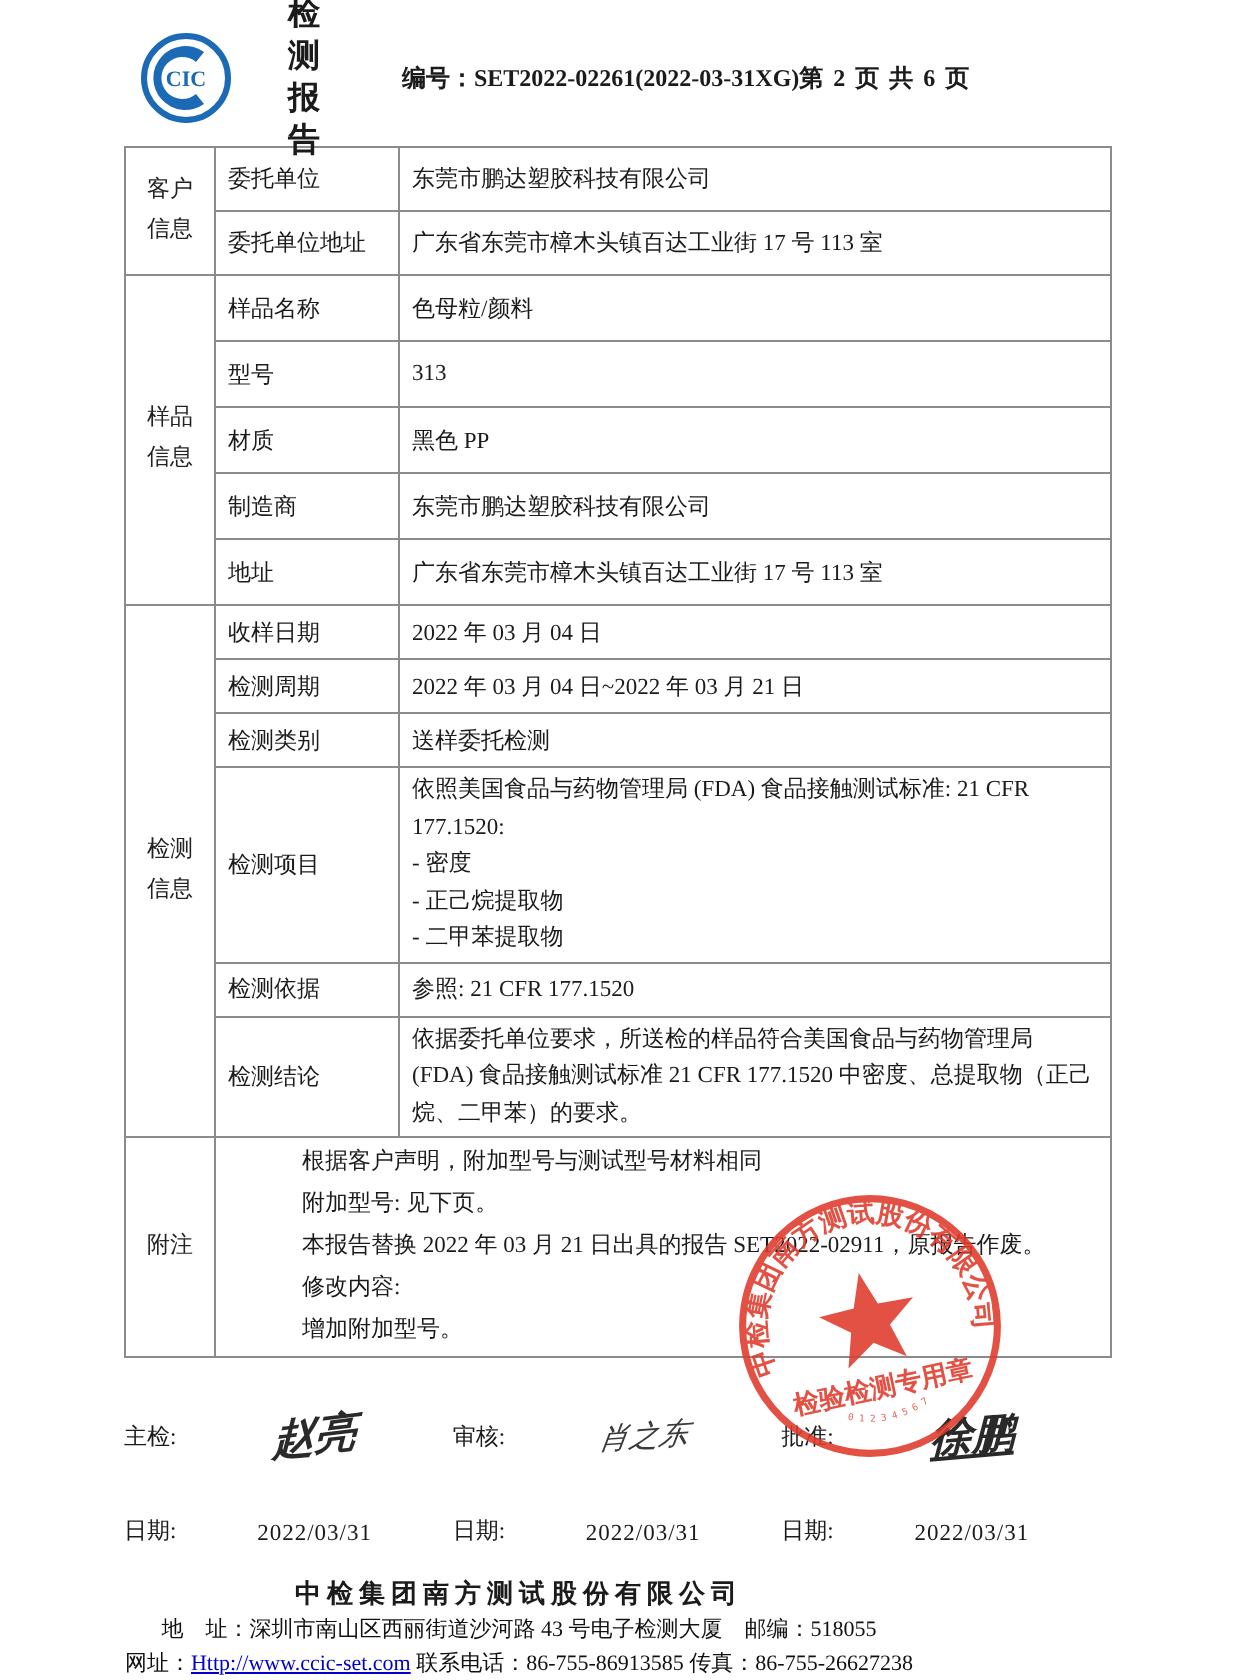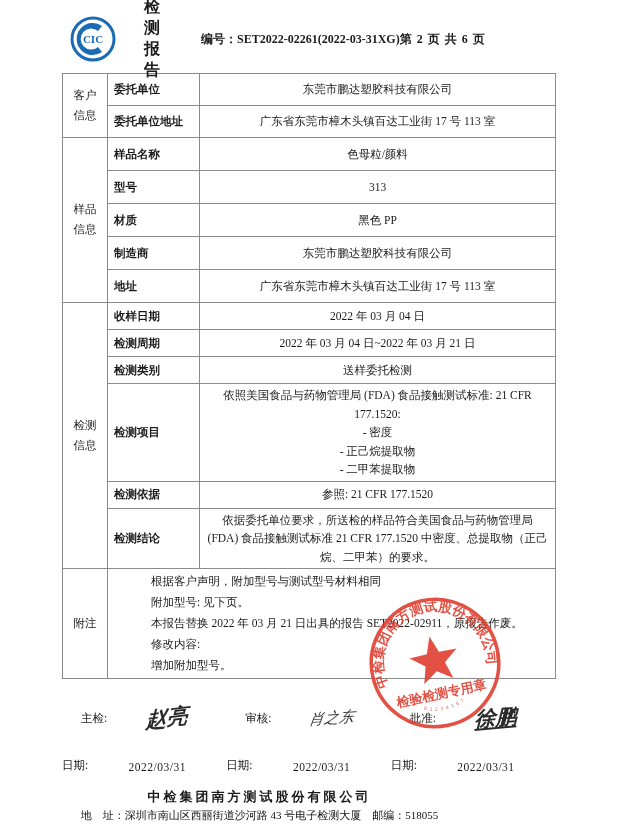--- a/index.html
+++ b/index.html
@@ -21,37 +21,37 @@
   .hdr-page { font-weight:bold; font-size:12px; margin-left:auto; white-space:nowrap; letter-spacing:1px; }
 
   
   table.rpt {
     border-collapse:collapse; table-layout:fixed;
     margin:11px 0 0 62px; width:493px;
     font-size:11.5px;
   }
   table.rpt td { border:1px solid #8b8b8b; vertical-align:middle; padding:2px 6px; }
   td.gcell { text-align:center; line-height:20px; color:#222;font-family:Liberation Mono, monospace; }
-  td.lcell { padding-left:9px;font-weight:bold; }
-  td.vcell { padding-left:11px;text-align:center; }
+  td.lcell { padding-left:9px; }
+  td.vcell { padding-left:11px; }
   tr.h32 td { height:32px; }
   tr.h33 td { height:33px; }
   tr.h27 td { height:27px; }
   .mline { padding:4px 0; }
   .mline div { line-height:18.5px; }
   .concl { line-height:18.5px; padding-top:4px; padding-bottom:4px; }
   .notes-cell { padding:5px 0 5px 11px; }
   .notes-cell div { line-height:21px;margin-left:37px; }
 
   
   .sig-section { margin:16px 0 0 62px; width:493px; }
   .sig-cols { display:flex; }
   .sig-col { flex:1; position:relative; }
   .sig-row { display:flex; align-items:center; height:46px; }
-  .sig-label { font-size:11.5px; white-space:nowrap;margin-left:19px; }
+  .sig-label { font-size:11.5px; white-space:nowrap; }
   .sig-name {
     flex:1; text-align:center;
     font-style:italic; font-weight:bold; color:#2a2a2a;
   }
   .hand1 { font-size:21px; transform:rotate(-7deg) skewX(-8deg); }
   .hand2 { font-size:15px; color:#3a3a3a; transform:rotate(-4deg) skewX(-12deg); font-weight:normal; }
   .hand3 { font-size:21px; transform:rotate(-5deg) skewX(-6deg); text-decoration:underline; }
   .date-row { display:flex; align-items:flex-end; height:32px; }
   .date-label { font-size:11.5px; white-space:nowrap; }
   .date-value { flex:1; text-align:center; font-size:11.5px; letter-spacing:.5px; }
@@ -214,20 +214,21 @@
           <span class="date-label">日期:</span>
           <span class="date-value">2022/03/31</span>
         </div>
       </div>
     </div>
   </div>
 
   <div class="ftr">
     <div class="ftr-company">中检集团南方测试股份有限公司</div>
     <div class="ftr-line">地　址：深圳市南山区西丽街道沙河路 43 号电子检测大厦　邮编：518055</div>
+    <div class="ftr-line"><span>网址：</span><a href="#" class="ftr-link">Http://www.ccic-set.com</a><span>  联系电话：86-755-86913585  传真：86-755-26627238</span></div>
   </div>
 
   <div class="stamp">
     <svg width="142" height="142" viewBox="0 0 136 136">
       <circle cx="68" cy="68" r="61" fill="none" stroke="#df3a2b" stroke-width="3.4"></circle>
       <defs>
         <path id="arcTop" d="M 21 85.1 A 50 50 0 1 1 115 85.1" fill="none"></path>
         <path id="arcBottom" d="M 40 105 A 49 49 0 0 0 96 105" fill="none"></path>
       </defs>
       <text font-size="13" font-weight="bold" fill="#df3a2b" font-family="Liberation Serif, serif">

